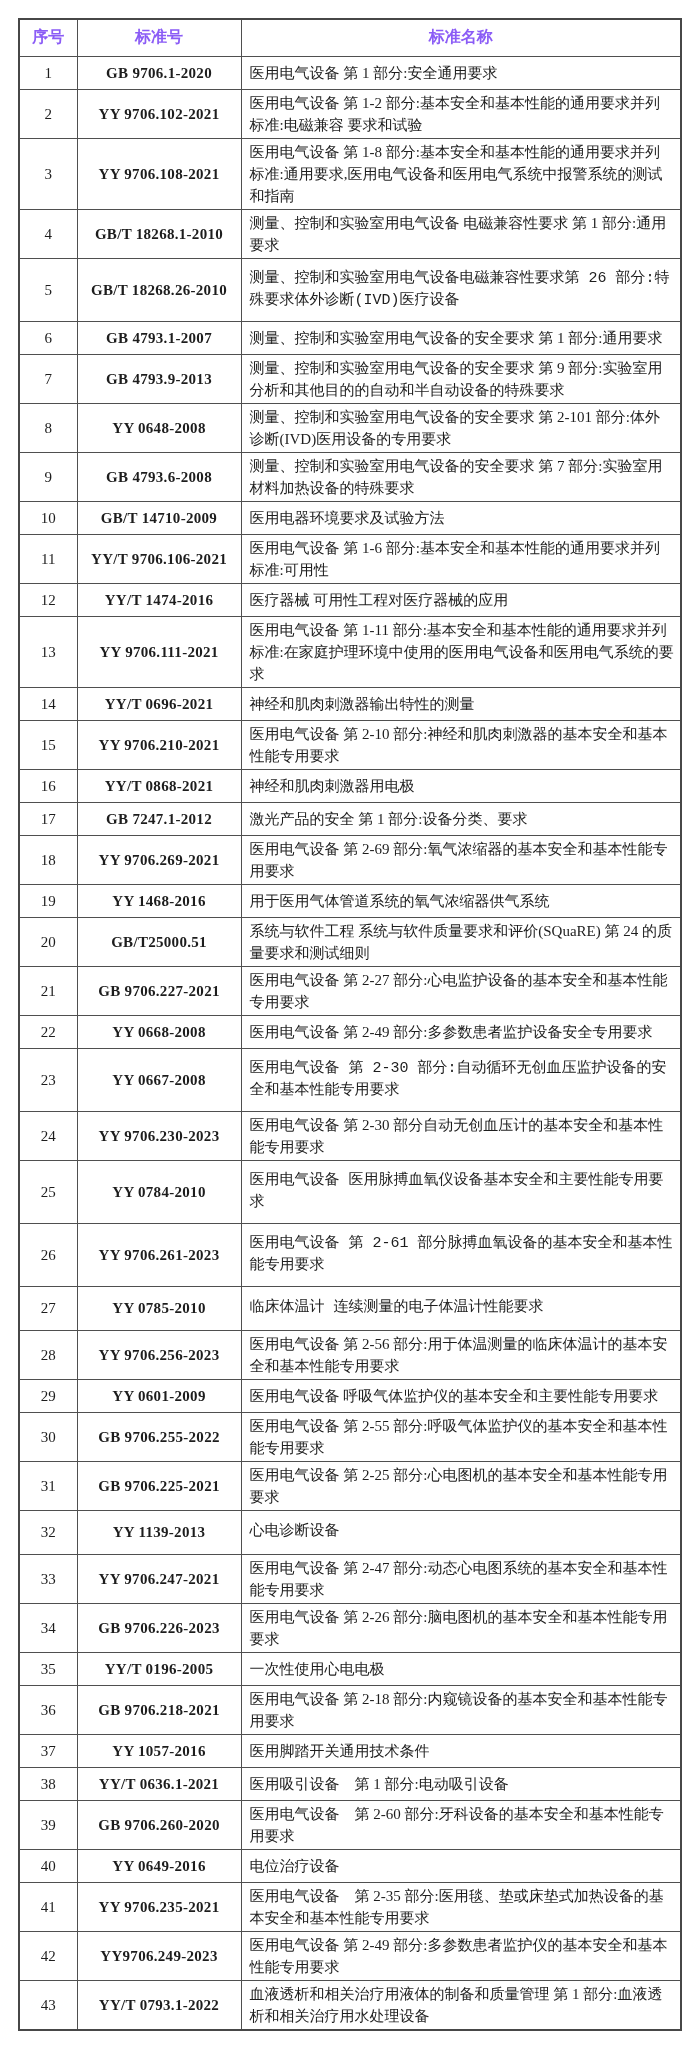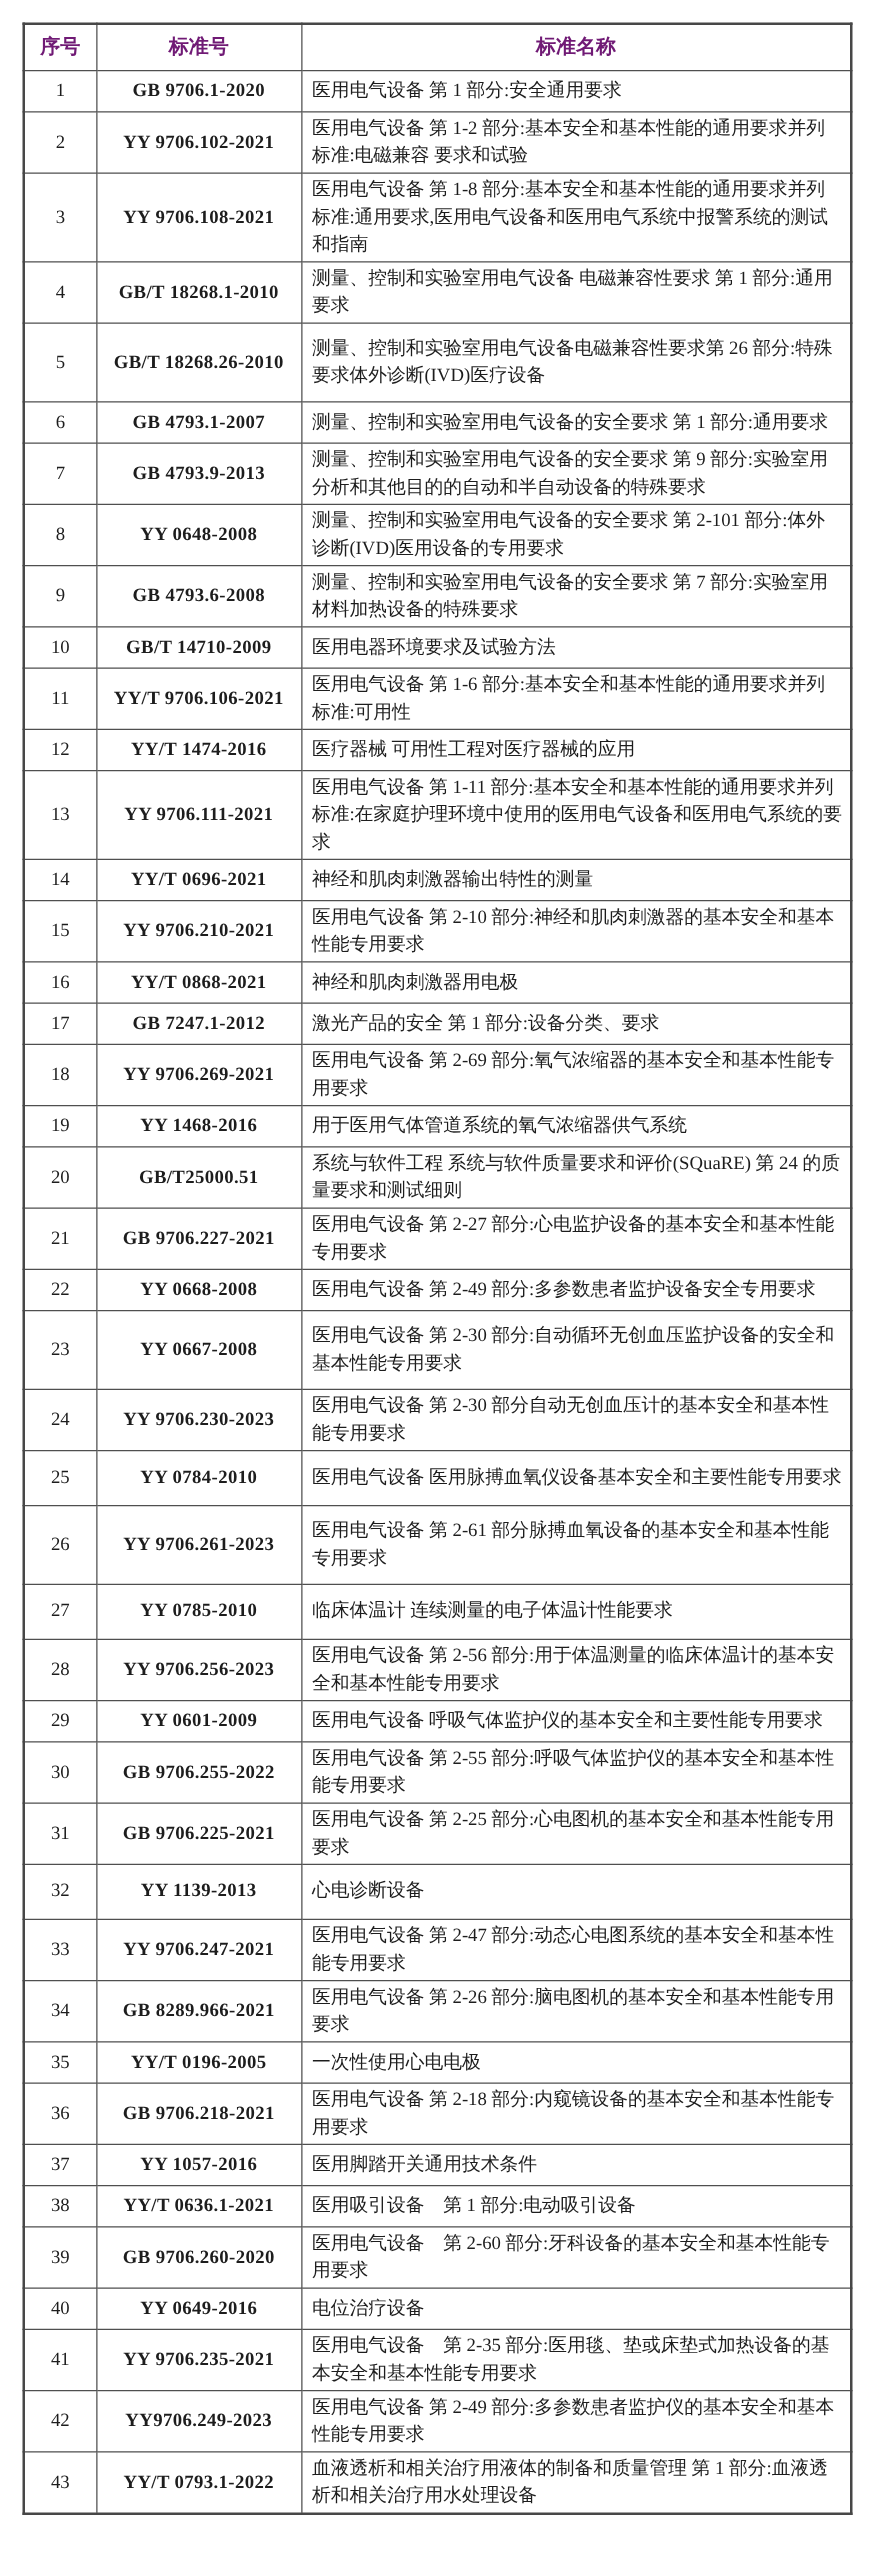--- a/index.html
+++ b/index.html
@@ -35,21 +35,21 @@
     vertical-align: middle;
   }
   table.standards thead tr {
     height: 37px;
   }
   table.standards th {
     font-size: 16px;
     font-weight: bold;
     text-align: center;
     padding: 2px;
-    color: #701a75;
+    color: #8b5cf6;
   }
   table.standards tbody tr {
     height: 33px;
   }
   table.standards tbody tr.tall {
     height: 44px;
   }
   table.standards td {
     font-size: 15px;
     line-height: 22px;
@@ -67,20 +67,21 @@
   table.standards td.name {
     text-align: left;
     padding: 2px 6px 2px 8px;
   }
   table.standards tbody tr.tall td {
     padding-top: 9px;
     padding-bottom: 9px;
   }
   table.standards tbody tr.tall td.name {
     padding: 9px 6px 9px 8px;
+    font-family: Liberation Mono, monospace;
   }
 </style>
 </head>
 <body>
 
 <div class="page">
   <table class="standards">
     <colgroup>
       <col style="width:58px">
       <col style="width:164px">
@@ -254,21 +255,21 @@
           <td class="code">YY 1139-2013</td>
           <td class="name">心电诊断设备</td>
         </tr>
         <tr>
           <td class="index">33</td>
           <td class="code">YY 9706.247-2021</td>
           <td class="name">医用电气设备 第 2-47 部分:动态心电图系统的基本安全和基本性能专用要求</td>
         </tr>
         <tr>
           <td class="index">34</td>
-          <td class="code">GB 8289.966-2021</td>
+          <td class="code">GB 9706.226-2023</td>
           <td class="name">医用电气设备 第 2-26 部分:脑电图机的基本安全和基本性能专用要求</td>
         </tr>
         <tr>
           <td class="index">35</td>
           <td class="code">YY/T 0196-2005</td>
           <td class="name">一次性使用心电电极</td>
         </tr>
         <tr>
           <td class="index">36</td>
           <td class="code">GB 9706.218-2021</td>

